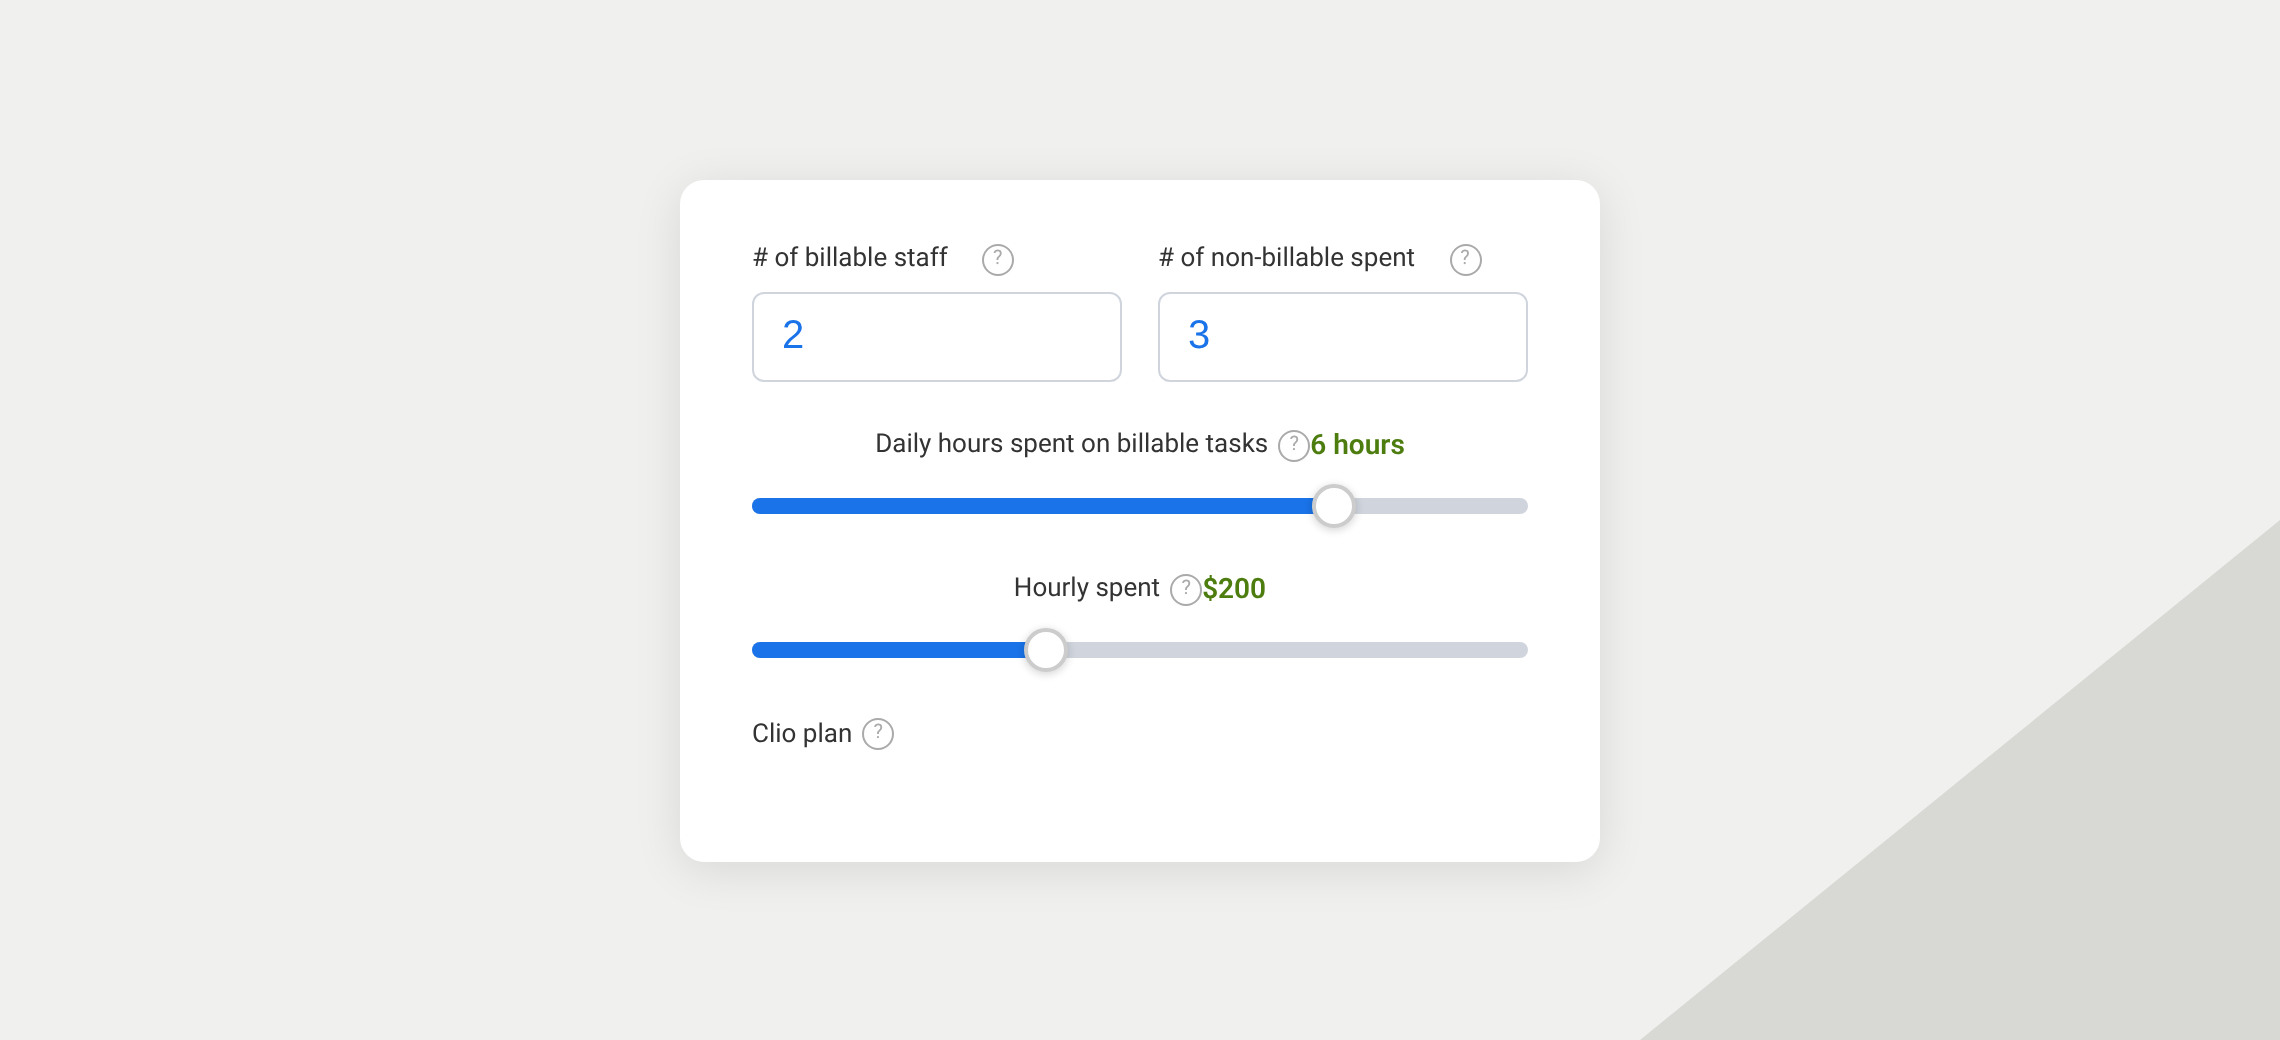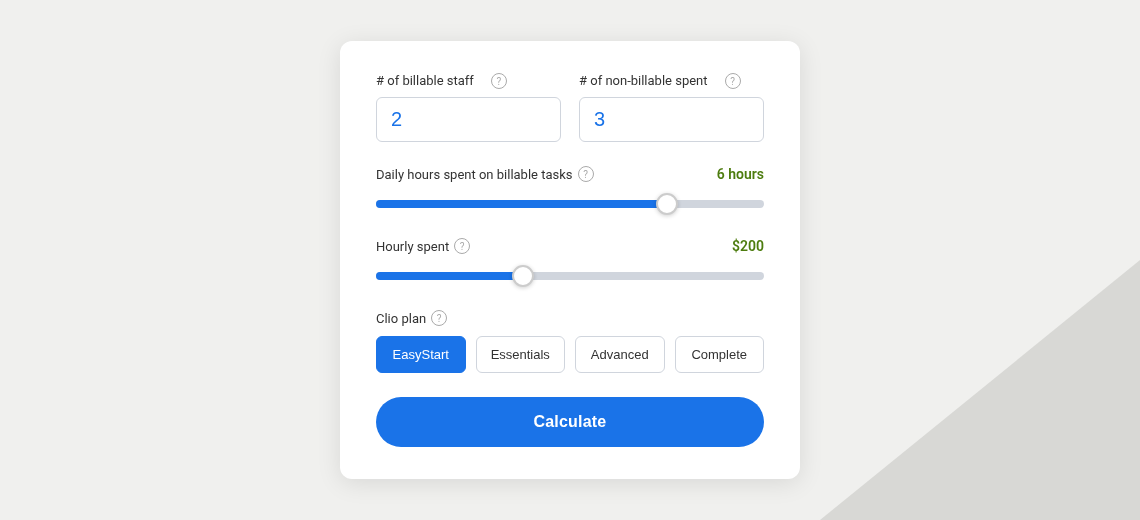--- a/index.html
+++ b/index.html
@@ -82,21 +82,21 @@
       font-weight: 400;
       outline: none;
     }
 
     .slider-section {
       margin-bottom: 20px;
     }
 
     .slider-header {
       display: flex;
-      justify-content: space-between;
+      justify-content: center;
       align-items: center;
       margin-bottom: 8px;
     }
 
     .slider-label {
       font-size: 13px;
       color: #333;
       display: flex;
       align-items: center;
       gap: 5px;
@@ -252,24 +252,17 @@
       <div class="custom-thumb" style="left: 38%"></div>
     </div>
   </div>
 
   
   <div class="clio-plan-section">
     <div class="clio-plan-label">
       <span>Clio plan</span>
       <span class="help-icon">?</span>
     </div>
-    <div class="plan-buttons">
-      <button class="plan-btn active">EasyStart</button>
-      <button class="plan-btn">Essentials</button>
-      <button class="plan-btn">Advanced</button>
-      <button class="plan-btn">Complete</button>
-    </div>
-  </div>
-
-  
-  <button class="calculate-btn">Calculate</button>
+  </div>
+
+  
 
 </div>
 
 </body></html>

